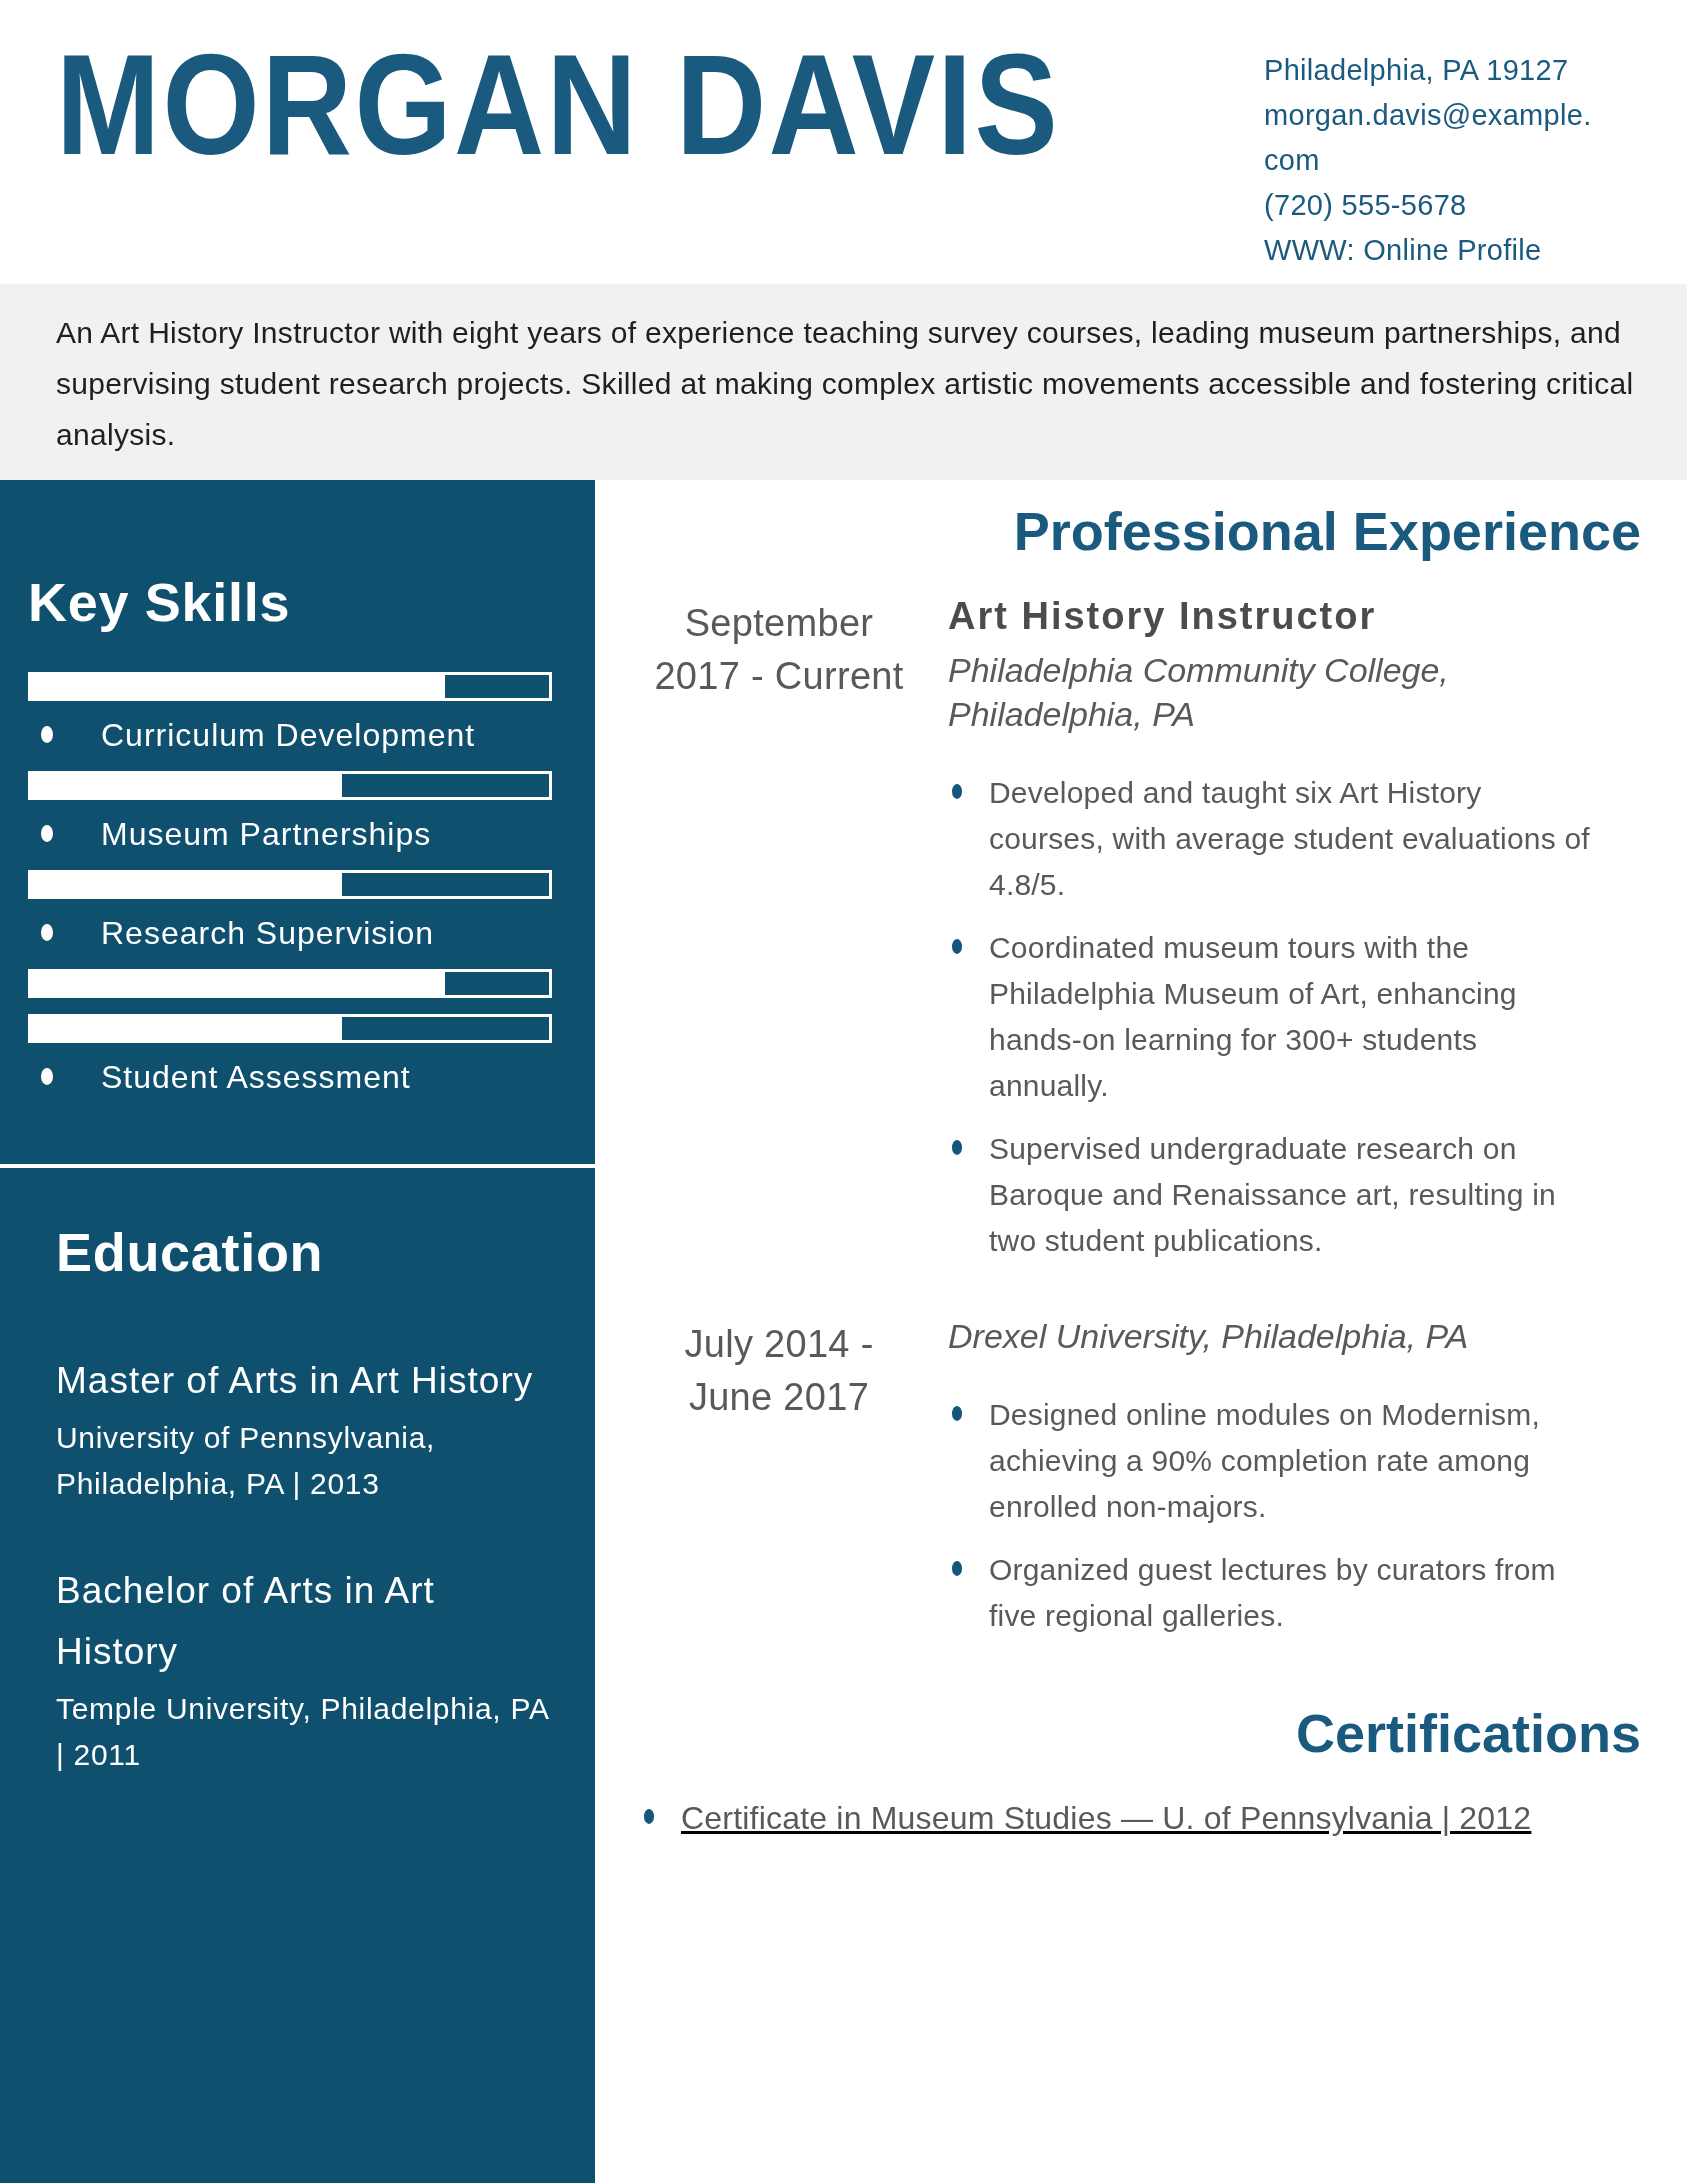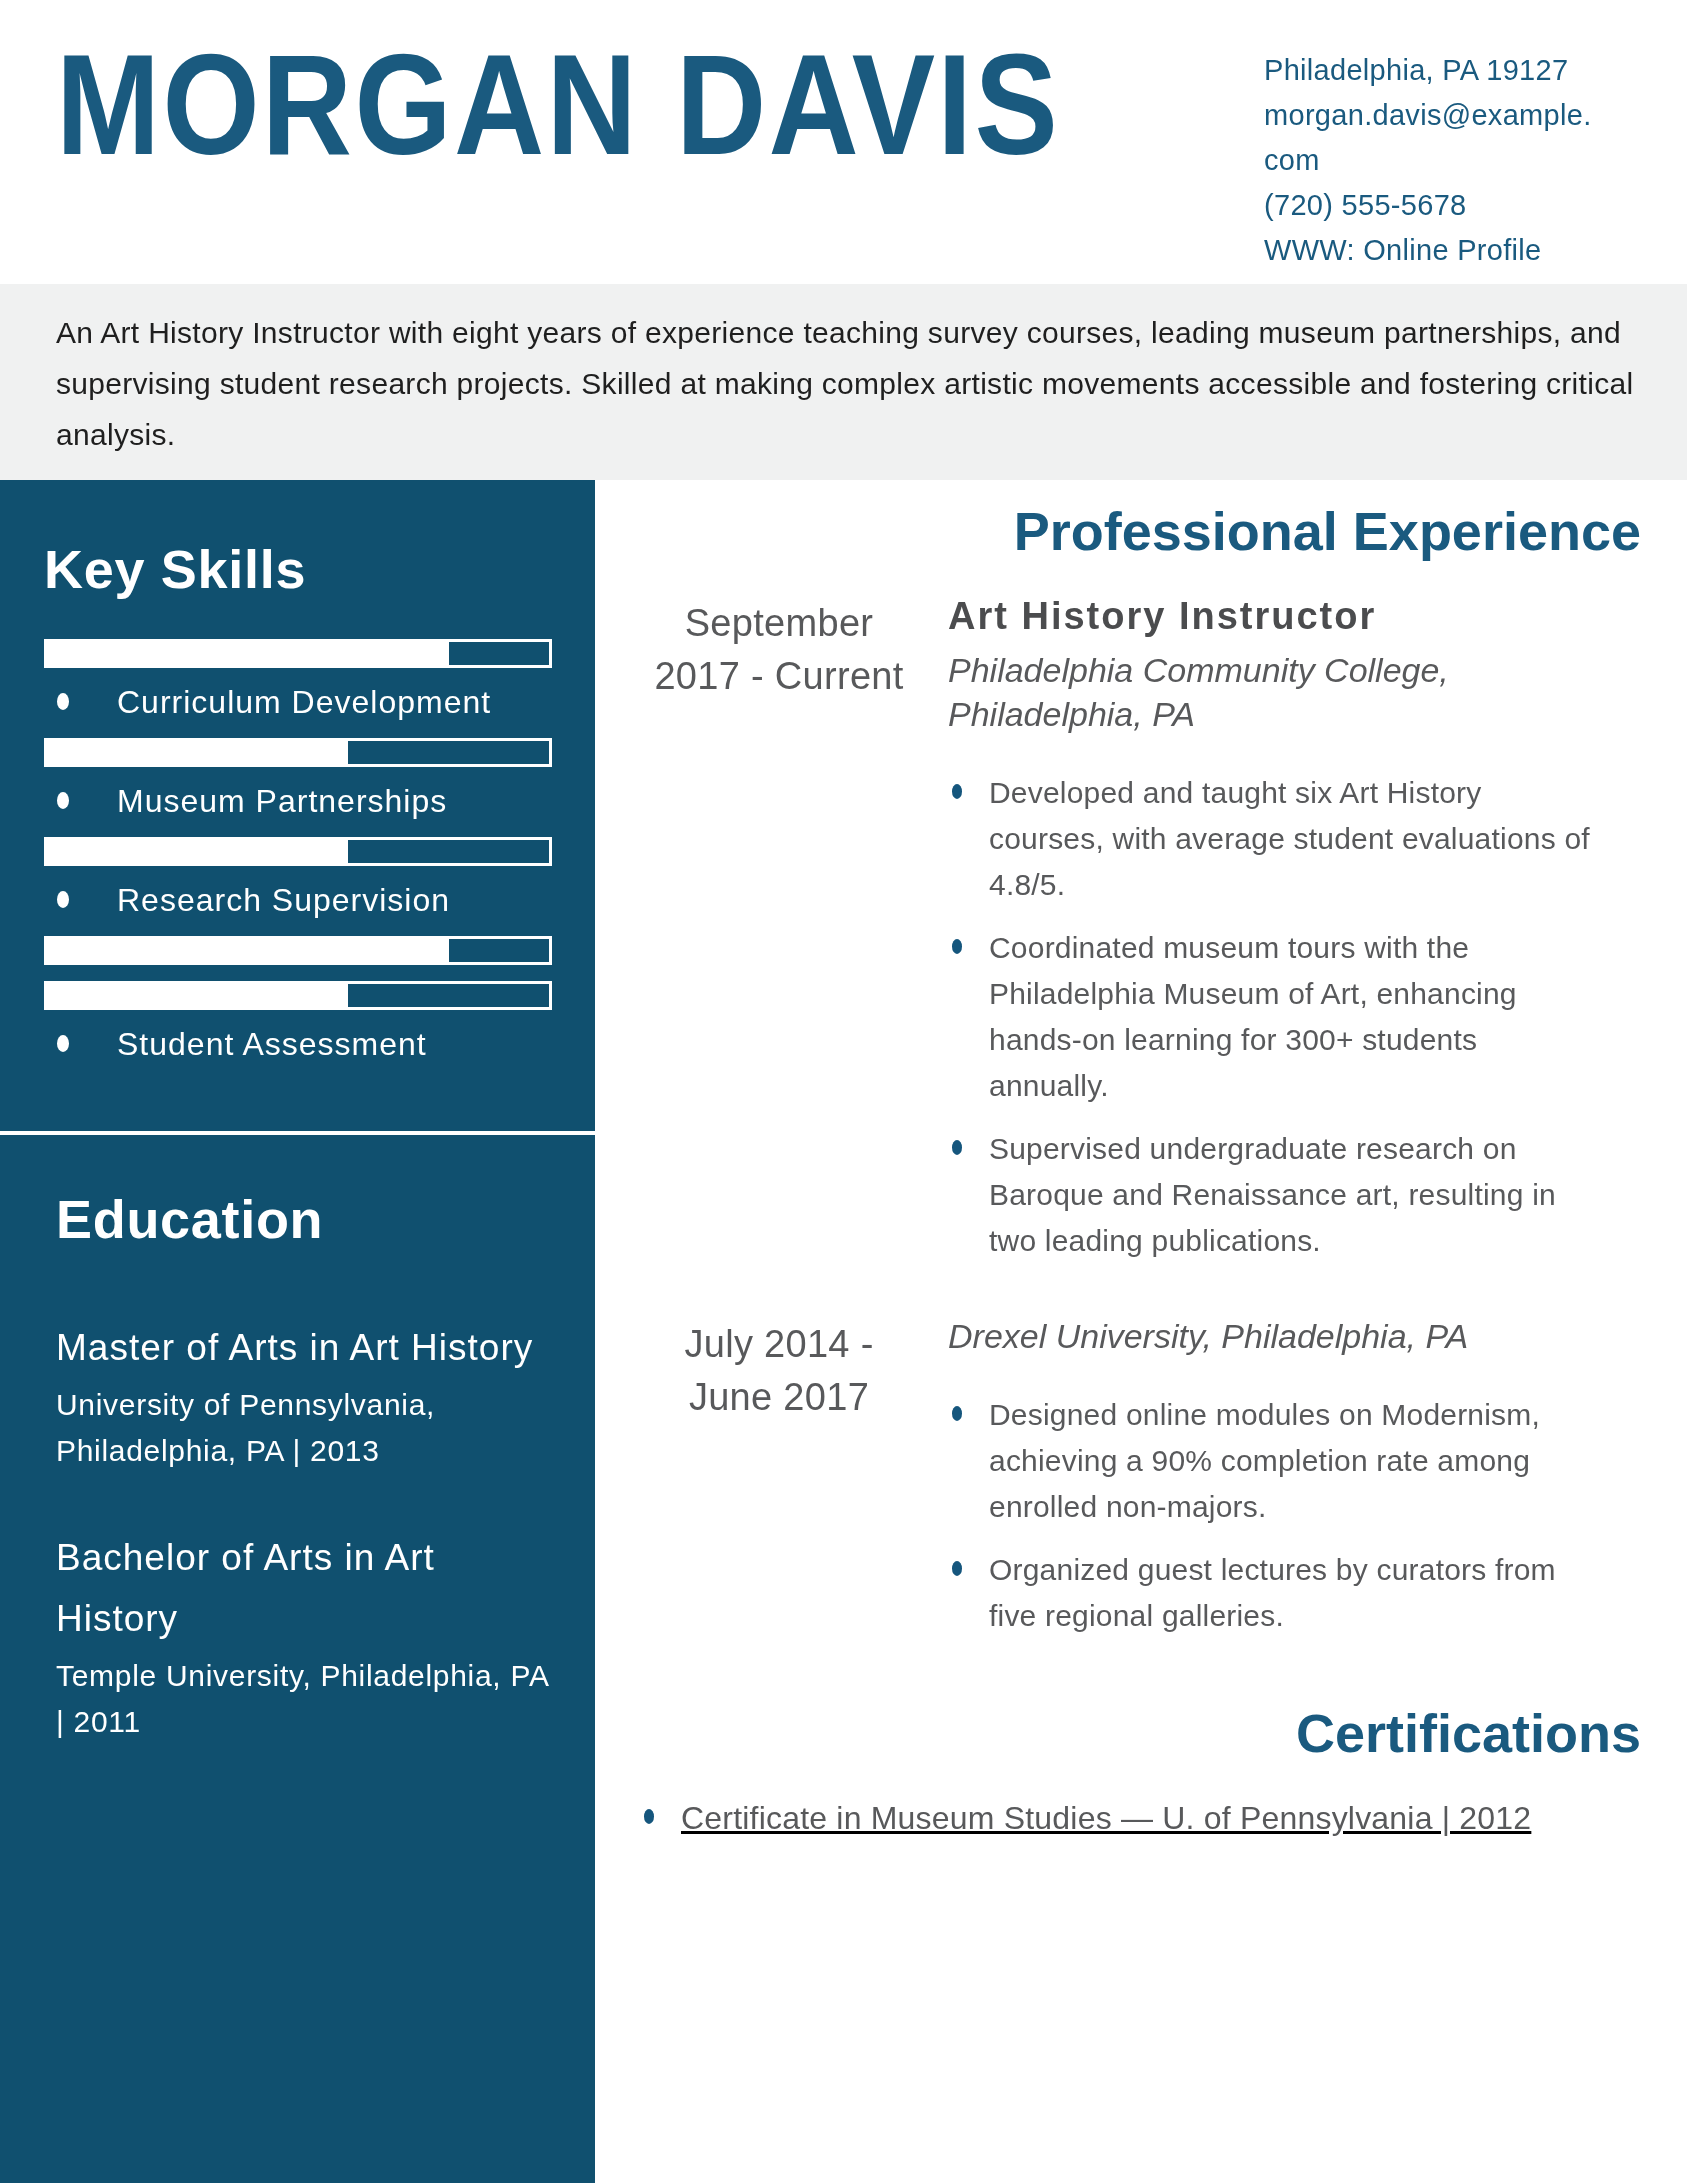--- a/index.html
+++ b/index.html
@@ -70,22 +70,23 @@
   .sidebar {
     width: 595px;
     flex: none;
     background: #10506F;
     display: flex;
     flex-direction: column;
   }
   .skills-section {
     height: 655px;
     flex: none;
-    padding: 58px 43px 0 44px;
+    padding: 58px 43px 0 28px;
     border-bottom: 4.6px solid #ffffff;
+    margin-top: 33px;
   }
   .education-section {
     flex: 1;
     padding: 53px 43px 0 56px;
   }
   .side-heading {
     color: #ffffff;
     font-size: 54px;
     font-weight: bold;
     letter-spacing: 0.7px;
@@ -293,21 +294,21 @@
       <h2 class="content-heading">Professional Experience</h2>
 
       <div class="job">
         <div class="job-dates">September 2017 - Current</div>
         <div class="job-details">
           <div class="job-title">Art History Instructor</div>
           <div class="job-company">Philadelphia Community College, Philadelphia, PA</div>
           <ul class="bullets">
             <li>Developed and taught six Art History courses, with average student evaluations of 4.8/5.</li>
             <li>Coordinated museum tours with the Philadelphia Museum of Art, enhancing hands-on learning for 300+ students annually.</li>
-            <li>Supervised undergraduate research on Baroque and Renaissance art, resulting in two leading publications.</li>
+            <li>Supervised undergraduate research on Baroque and Renaissance art, resulting in two student publications.</li>
           </ul>
         </div>
       </div>
 
       <div class="job">
         <div class="job-dates">July 2014 - June 2017</div>
         <div class="job-details">
           <div class="job-company">Drexel University, Philadelphia, PA</div>
           <ul class="bullets">
             <li>Designed online modules on Modernism, achieving a 90% completion rate among enrolled non-majors.</li>

